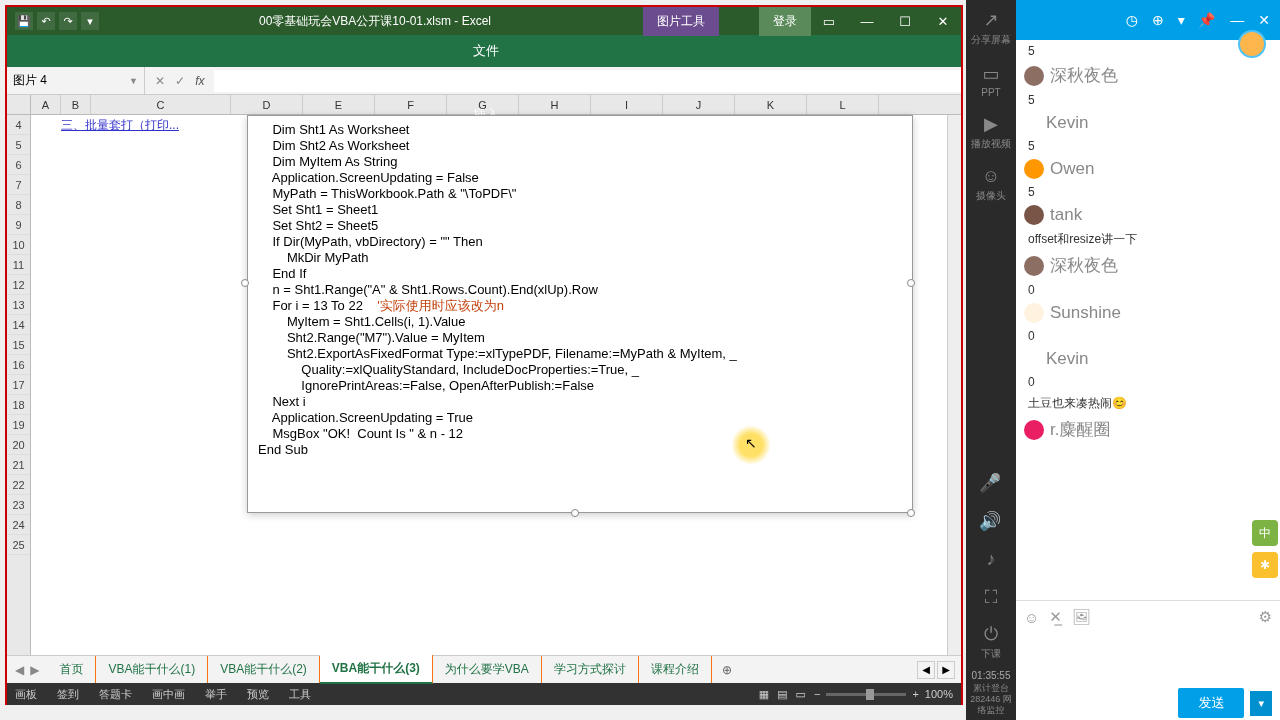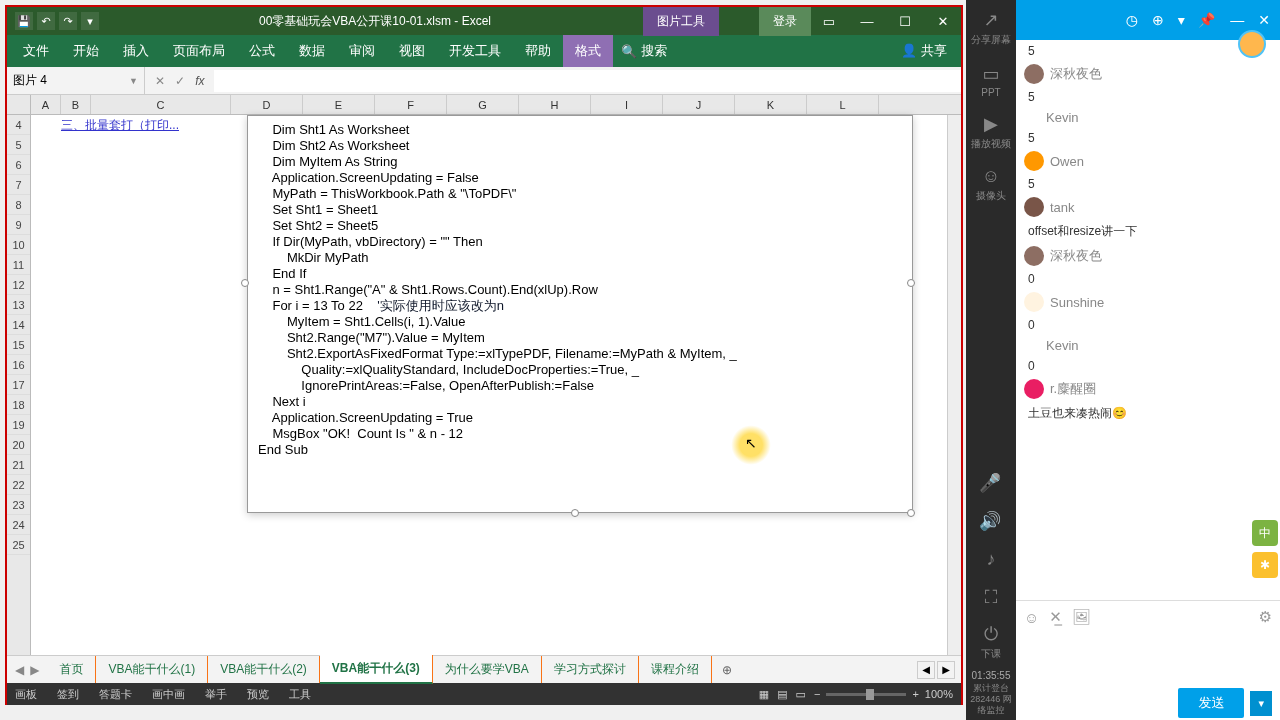--- a/index.html
+++ b/index.html
@@ -8,21 +8,21 @@
 .titlebar { background: #2b5a2b; height: 28px; display: flex; align-items: center; color: #fff; font-size: 12px; }
 .titlebar .qat { display: flex; gap: 4px; padding: 0 8px; }
 .titlebar .qat span { width: 18px; height: 18px; display: inline-flex; align-items: center; justify-content: center; background: rgba(255,255,255,0.1); font-size: 11px; }
 .titlebar .title { flex: 1; text-align: center; font-size: 12px; }
 .titlebar .tabs-r { display: flex; }
 .titlebar .tabs-r .tab { padding: 6px 14px; font-size: 12px; }
 .titlebar .tabs-r .tab.pic { background: #6b4d8f; }
 .titlebar .tabs-r .tab.login { background: #5a8a5a; }
 .titlebar .winbtns { display: flex; gap: 2px; }
 .titlebar .winbtns span { width: 36px; height: 28px; display: inline-flex; align-items: center; justify-content: center; font-size: 13px; }
-.ribbon { background: #217346; height: 32px; display: flex; align-items: center; color: #fff; font-size: 13px; padding-left: 4px; }
+.ribbon { background: #217346; height: 32px; display: flex; align-items: center; color: #fff; font-size: 13px; padding-left: 4px; flex-direction: column; }
 .ribbon .rtab { padding: 7px 12px; }
 .ribbon .rtab.active { background: #8f6fb3; }
 .ribbon .search { display: flex; align-items: center; gap: 4px; padding: 0 8px; }
 .ribbon .share { margin-left: auto; padding: 7px 14px; }
 .fbar { height: 28px; background: #f3f3f3; border-bottom: 1px solid #ccc; display: flex; align-items: center; font-size: 12px; }
 .fbar .namebox { width: 138px; border-right: 1px solid #ccc; padding: 0 6px; display: flex; align-items: center; height: 100%; }
 .fbar .namebox input { border: none; width: 100px; font-size: 12px; background: transparent; }
 .fbar .namebox .dd { margin-left: auto; color: #888; font-size: 9px; }
 .fbar .fx { padding: 0 10px; display: flex; align-items: center; gap: 10px; color: #888; }
 .fbar .fx span { font-size: 12px; }
@@ -30,21 +30,21 @@
 .fbar .fxinput { flex: 1; border: none; height: 22px; }
 .cols { height: 20px; background: #e8e8e8; border-bottom: 1px solid #bbb; display: flex; font-size: 11px; }
 .cols .rowhd { width: 24px; border-right: 1px solid #bbb; }
 .cols .c { border-right: 1px solid #ccc; text-align: center; line-height: 20px; color: #333; }
 .grid-area { position: relative; height: 540px; display: flex; }
 .rownums { width: 24px; background: #e8e8e8; border-right: 1px solid #bbb; font-size: 11px; }
 .rownums div { height: 20px; border-bottom: 1px solid #ddd; text-align: center; line-height: 20px; color: #444; }
 .cells { position: relative; flex: 1; background: #fff; }
 .link-cell { position: absolute; left: 30px; top: 2px; color: #33c; text-decoration: underline; font-size: 12px; }
 .codebox { position: absolute; left: 216px; top: 0; width: 666px; height: 398px; background: #fff; border: 1px solid #999; box-shadow: 0 2px 8px rgba(0,0,0,0.2); padding: 6px 10px; font-family: "Courier New", monospace; font-size: 13px; line-height: 16px; white-space: pre; overflow: hidden; }
-.codebox .cmt { color: #0f172a; }
+.codebox .cmt { color: #c2410c; }
 .handle { position: absolute; width: 8px; height: 8px; background: #fff; border: 1px solid #888; border-radius: 50%; }
 .cursor-hl { position: absolute; left: 700px; top: 310px; width: 40px; height: 40px; background: radial-gradient(circle, #ffe066 40%, rgba(255,224,102,0) 70%); border-radius: 50%; pointer-events: none; z-index: 10; }
 .cursor-arrow { position: absolute; left: 714px; top: 320px; font-size: 14px; z-index: 11; pointer-events: none; }
 .sheettabs { height: 28px; background: #f3f3f3; border-top: 1px solid #ccc; display: flex; align-items: center; font-size: 12px; }
 .sheettabs .nav { padding: 0 8px; color: #888; display: flex; gap: 6px; }
 .sheettabs .stab { padding: 5px 12px; border-right: 1px solid #f97316; color: #217346; cursor: pointer; }
 .sheettabs .stab.active { background: #fff; border-bottom: 2px solid #217346; font-weight: bold; }
 .sheettabs .plus { padding: 0 10px; color: #666; }
 .sheettabs .scroll { margin-left: auto; display: flex; gap: 2px; padding-right: 6px; }
 .sheettabs .scroll span { width: 18px; height: 18px; border: 1px solid #ccc; display: inline-flex; align-items: center; justify-content: center; font-size: 10px; }
@@ -64,21 +64,21 @@
 .chat-panel { position: absolute; right: 0; top: 0; width: 264px; height: 720px; background: #fff; display: flex; flex-direction: column; }
 .chat-top { height: 40px; background: #00a0e9; display: flex; align-items: center; justify-content: flex-end; gap: 14px; padding: 0 10px; color: #fff; }
 .chat-top span { font-size: 14px; }
 .chat-tabs { height: 46px; display: flex; border-bottom: 1px solid #ddd; }
 .chat-tabs .ctab { flex: 1; text-align: center; line-height: 44px; font-size: 14px; color: #666; }
 .chat-tabs .ctab.active { color: #00a0e9; border-bottom: 2px solid #00a0e9; }
 .chat-msgs { flex: 1; overflow: hidden; padding: 4px 8px; font-size: 12px; }
 .chat-msgs .msg { margin-bottom: 6px; }
 .chat-msgs .userline { display: flex; align-items: center; gap: 6px; margin-bottom: 2px; }
 .chat-msgs .avatar { width: 20px; height: 20px; border-radius: 50%; display: inline-block; }
-.chat-msgs .uname { color: #888; font-size: 13px; }
+.chat-msgs .uname { color: #888; font-size: 17px; }
 .chat-msgs .text { margin-left: 4px; color: #333; }
 .chat-input { height: 120px; border-top: 1px solid #ddd; display: flex; flex-direction: column; }
 .chat-tools { height: 32px; display: flex; align-items: center; gap: 10px; padding: 0 8px; color: #999; font-size: 15px; }
 .chat-tools .gear { margin-left: auto; }
 .chat-textarea { flex: 1; }
 .chat-send { height: 34px; display: flex; justify-content: flex-end; align-items: center; padding: 0 8px; gap: 6px; }
 .chat-send button { background: #00a0e9; border: none; color: #fff; padding: 6px 20px; font-size: 13px; border-radius: 2px; }
 .chat-send .dd { background: #0090d0; color: #fff; padding: 6px 8px; font-size: 11px; }
 .side-badge { position: absolute; right: 2px; top: 520px; display: flex; flex-direction: column; gap: 6px; }
 .side-badge span { width: 26px; height: 26px; background: #7cb342; border-radius: 4px; display: inline-flex; align-items: center; justify-content: center; color: #fff; font-size: 12px; }
@@ -347,27 +347,27 @@
       </div>
       <div class="msg">
         <div class="userline" style="margin-left: 22px;">
           <span class="uname">Kevin</span>
         </div>
       </div>
       <div class="msg">
         <div class="text">0</div>
       </div>
       <div class="msg">
+        <div class="text">土豆也来凑热闹😊</div>
+      </div>
+      <div class="msg">
         <div class="userline">
           <span class="avatar" style="background: rgb(233, 30, 99);"></span>
           <span class="uname">r.麋醒圈</span>
         </div>
-      </div>
-      <div class="msg">
-        <div class="text">土豆也来凑热闹😊</div>
       </div>
     </div>
   <div class="chat-input">
     <div class="chat-tools" id="chattools">
         <span>☺</span>
         <span>✕̲</span>
         <span>🖼</span>
         <span class="gear">⚙</span>
       </div>
     <div class="chat-textarea"></div>

